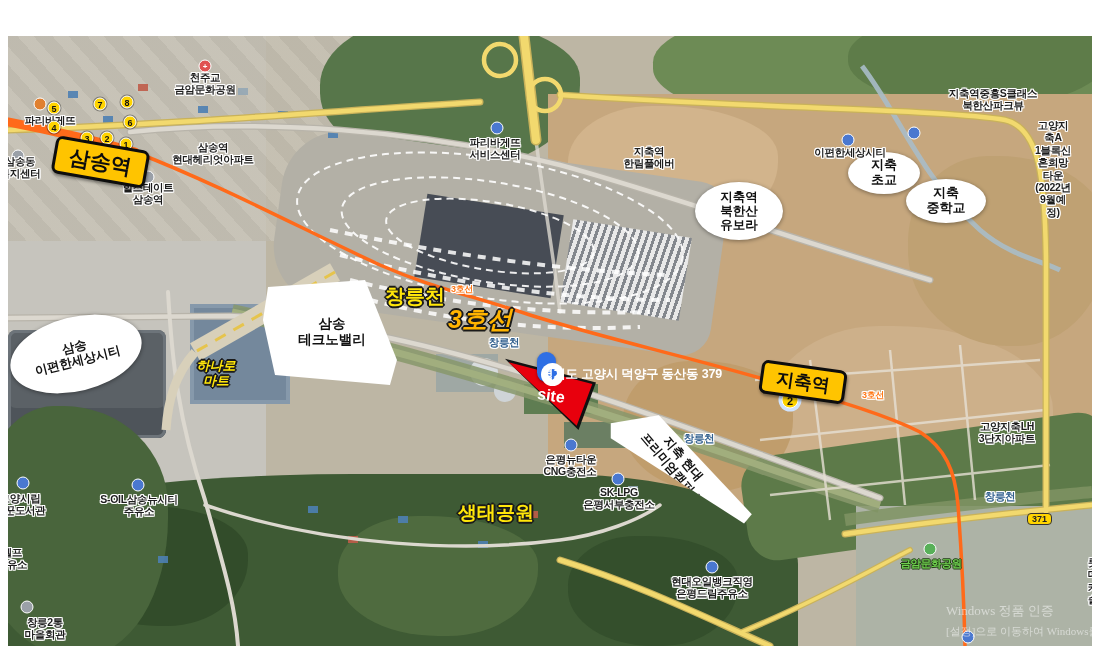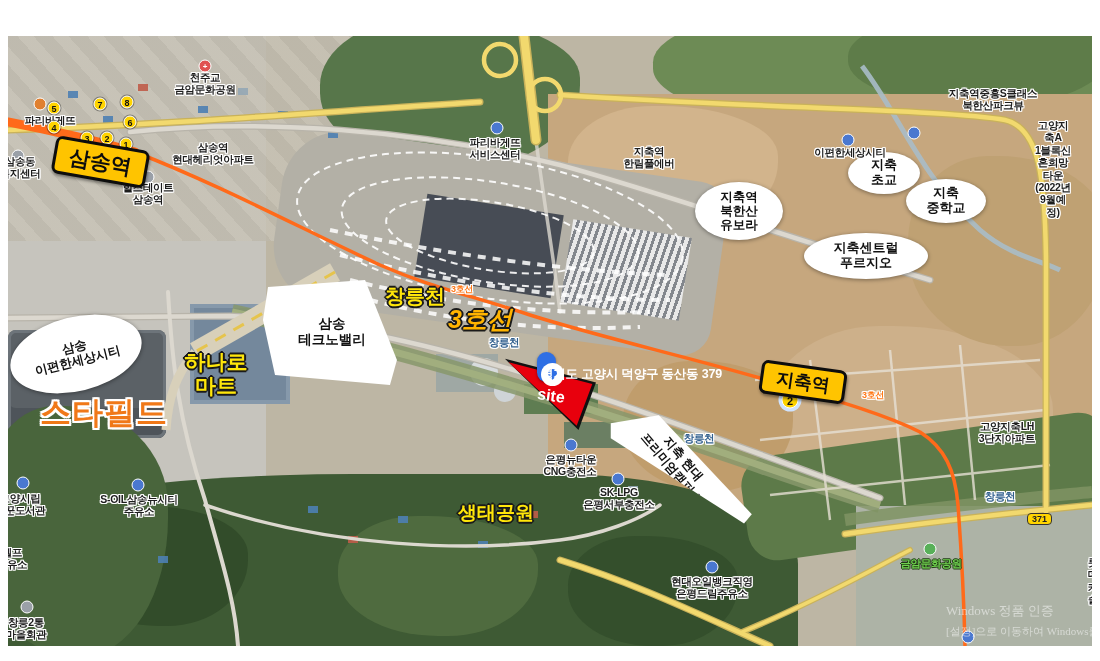--- a/index.html
+++ b/index.html
@@ -172,22 +172,20 @@
               clip-path:polygon(5% 9%,36% 2%,96% 88%,91% 96%,5% 22%);">
     <div class="ptxt" style="left:48%;top:44%;transform:translate(-50%,-50%) rotate(50deg);font-size:12.5px;white-space:pre;">지축 현대
 프리미엄캠퍼스</div>
   </div>
 
   <div class="ell" style="left:1px;top:281px;width:134px;height:74px;transform:rotate(-14deg);font-size:12.5px;">삼송
 이편한세상시티</div>
   <div class="ell" style="left:687px;top:146px;width:88px;height:58px;font-size:12.5px;">지축역
 북한산
 유보라</div>
-  <div class="ell" style="left:796px;top:197px;width:124px;height:46px;">지축센트럴
-푸르지오</div>
   <div class="ell" style="left:840px;top:116px;width:72px;height:42px;">지축
 초교</div>
   <div class="ell" style="left:898px;top:143px;width:80px;height:44px;">지축
 중학교</div>
 
   <span class="icn" style="left:197px;top:30px;background:#e05252;">+</span>
   <span class="icn" style="left:32px;top:68px;background:#e08030;"></span>
   <span class="icn" style="left:140px;top:141px;background:#9aa0a8;"></span>
   <span class="icn" style="left:10px;top:120px;background:#9aa0a8;"></span>
   <span class="icn" style="left:489px;top:92px;background:#4a78d0;"></span>
@@ -233,32 +231,30 @@
   <div class="poi" style="left:611px;top:462px;">SK-LPG
 은평서부충전소</div>
   <div class="poi" style="left:704px;top:551px;">현대오일뱅크직영
 은평드림주유소</div>
   <div class="poi" style="left:131px;top:469px;">S-OIL삼송뉴시티
 주유소</div>
   <div class="poi" style="left:12px;top:468px;">고양시립
 꿈꾼도서관</div>
   <div class="poi" style="left:4px;top:522px;">셀프
 주유소</div>
-  <div class="poi" style="left:18px;top:592px;">창릉2통
+  <div class="poi" style="left:37px;top:592px;">창릉2통
 마을회관</div>
   <div class="poi park" style="left:923px;top:527px;">금암문화공원</div>
   <div class="poi" style="left:1085px;top:545px;">롯데캐슬</div>
 
   <div class="bigy" style="left:407px;top:260px;font-size:20px;">창릉천</div>
   <div class="bigy" style="left:472px;top:283px;font-size:25px;font-style:italic;color:#ffb400;">3호선</div>
-  <div class="bigy" style="left:208px;top:338px;font-size:21px;line-height:1.15;">하나로
+  <div class="bigy" style="left:208px;top:338px;font-size:13px;line-height:1.15;font-style:italic;">하나로
 마트</div>
   <div class="bigy" style="left:488px;top:476px;font-size:19px;">생태공원</div>
-  <div class="bigy" style="left:96px;top:376px;font-size:31px;color:#f07818;letter-spacing:1px;
-              text-shadow:-2px 0 #fff,2px 0 #fff,0 -2px #fff,0 2px #fff,-2px -2px #fff,2px 2px #fff,2px -2px #fff,-2px 2px #fff;">스타필드</div>
 
   <div class="station" style="left:45px;top:107px;font-size:21px;transform:rotate(10deg);">삼송역</div>
   <div class="station" style="left:752px;top:329px;font-size:18px;transform:rotate(8deg);">지축역</div>
   <span class="exitb" style="left:46px;top:72px;">5</span>
   <span class="exitb" style="left:46px;top:91px;">4</span>
   <span class="exitb" style="left:92px;top:68px;">7</span>
   <span class="exitb" style="left:119px;top:66px;">8</span>
   <span class="exitb" style="left:122px;top:86px;">6</span>
   <span class="exitb" style="left:79px;top:102px;">3</span>
   <span class="exitb" style="left:99px;top:102px;">2</span>

